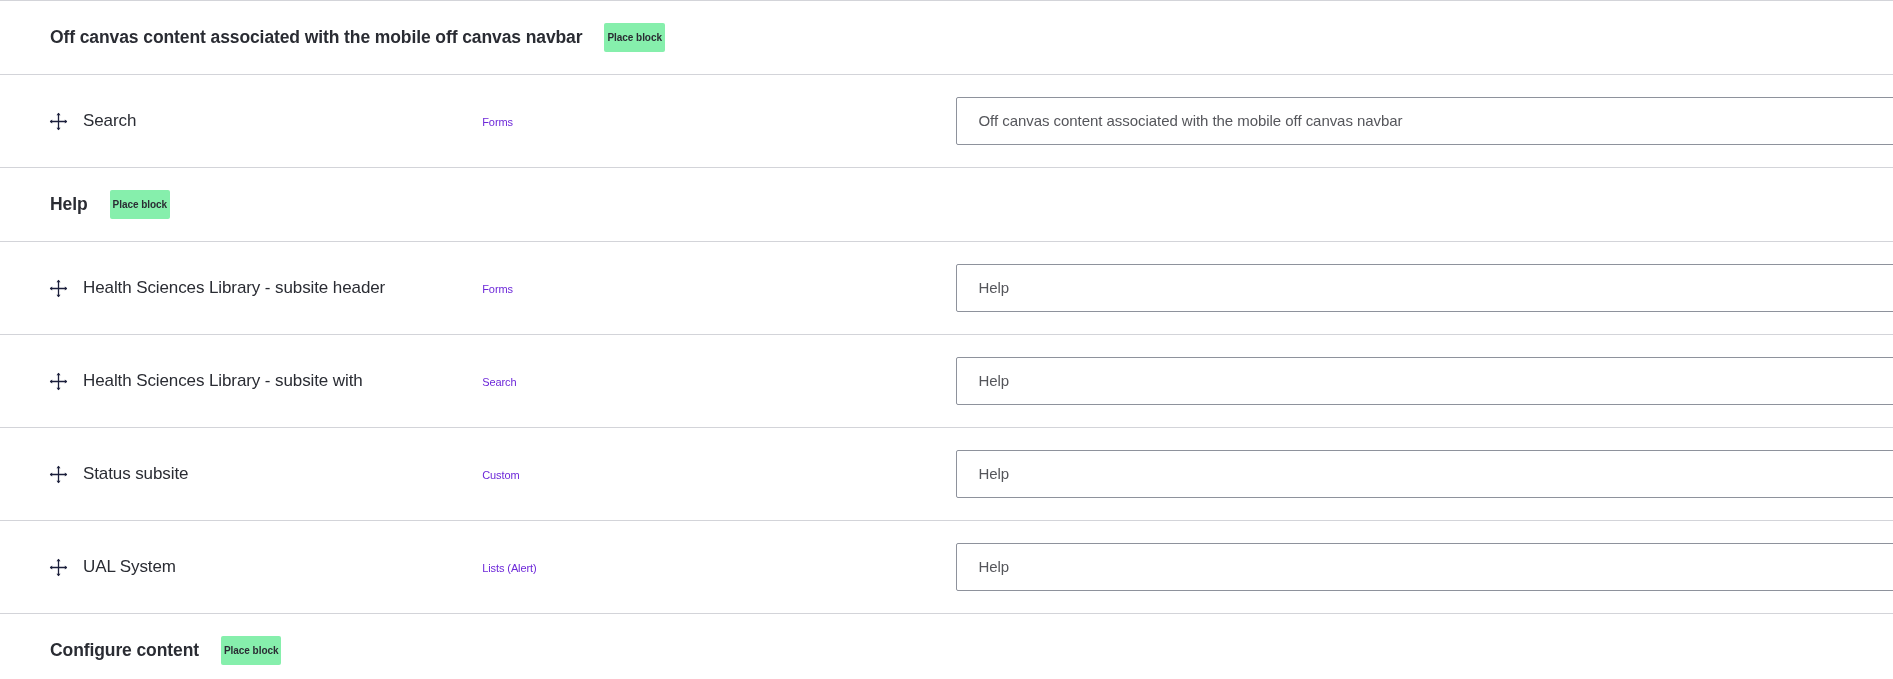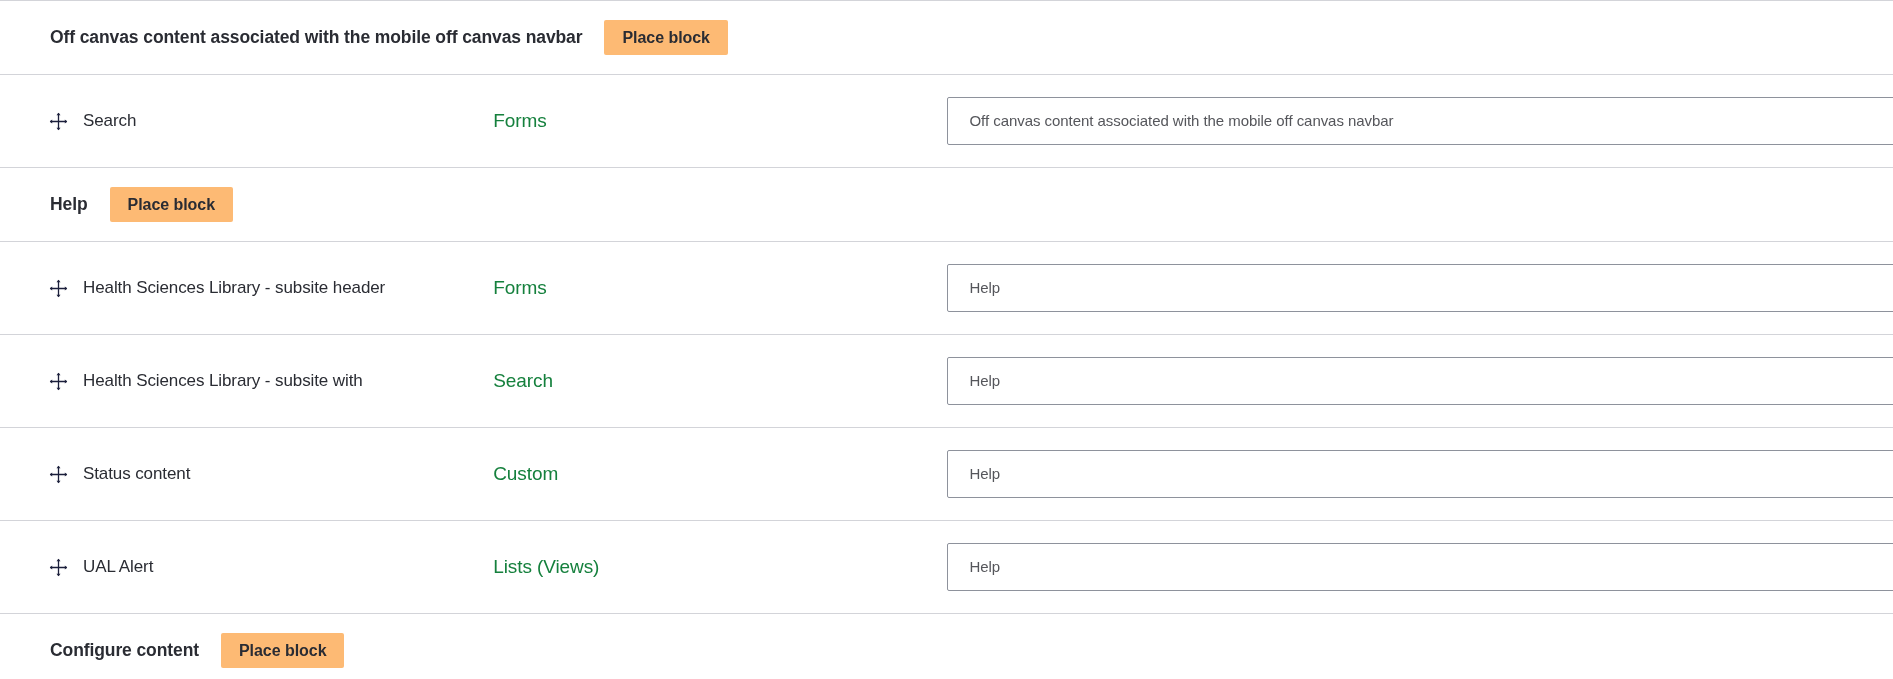--- a/index.html
+++ b/index.html
@@ -47,41 +47,41 @@
     color: #2a2c33;
     letter-spacing: -0.1px;
     white-space: nowrap;
   }
 
   
   .place-block-btn {
     display: inline-flex;
     align-items: center;
     justify-content: center;
-    background: #fdba74;
+    background: #86efac;
     color: #2a2c33;
     border: 0;
     border-radius: 2px;
     font-family: "Liberation Sans", sans-serif;
-    font-size: 16px;
+    font-size: 10px;
     font-weight: 700;
     letter-spacing: -0.05px;
-    padding: 9px 18px;
+    padding: 9px 3px;
     line-height: 1.1;
     cursor: pointer;
     white-space: nowrap;
   }
 
   
   .block-row {
     border-bottom: 1px solid #d3d4d9;
     background: #ffffff;
     height: 93px;
   }
-  .block-row td { vertical-align: middle; padding: 0; }
+  .block-row td { vertical-align: middle; padding: 9px; }
 
   .cell-name   { width: 478px; padding-left: 48px !important; }
   .cell-cat    { width: 208px; }
   .cell-region { width: 1032px; }
   .cell-ops    { width: 175px; }
 
   .name-inner {
     display: flex;
     align-items: center;
     gap: 15px;
@@ -98,25 +98,24 @@
   }
   .drag-handle svg { display: block; }
 
   .block-label {
     font-size: 17px;
     color: #2a2c33;
     white-space: nowrap;
     letter-spacing: -0.1px;
   }
   .category-label {
-    font-size: 19px;
-    color: #15803d;
+    font-size: 11px;
+    color: #6d28d9;
     white-space: nowrap;
     letter-spacing: -0.1px;
-    margin-left: 20px;
   }
 
   
   .region-select-wrap {
     position: relative;
     width: 1032px;
     max-width: 1032px;
   }
   .region-select {
     -webkit-appearance: none;
@@ -296,21 +295,21 @@
           <div class="name-inner">
             <span class="drag-handle">
               <svg width="19" height="19" viewBox="0 0 19 19" fill="none" xmlns="http://www.w3.org/2000/svg">
                 <path d="M9.5 1.2 L9.5 17.8 M1.2 9.5 L17.8 9.5" stroke="#1b1f3b" stroke-width="1.3"></path>
                 <path d="M9.5 0.8 L7.5 3.2 L11.5 3.2 Z" fill="#1b1f3b"></path>
                 <path d="M9.5 18.2 L7.5 15.8 L11.5 15.8 Z" fill="#1b1f3b"></path>
                 <path d="M0.8 9.5 L3.2 7.5 L3.2 11.5 Z" fill="#1b1f3b"></path>
                 <path d="M18.2 9.5 L15.8 7.5 L15.8 11.5 Z" fill="#1b1f3b"></path>
               </svg>
             </span>
-            <span class="block-label">Status content</span>
+            <span class="block-label">Status subsite</span>
           </div>
         </td>
         <td class="cell-cat"><span class="category-label">Custom</span></td>
         <td class="cell-region">
           <div class="region-select-wrap"><select class="region-select"><option>Help</option></select></div>
         </td>
         <td class="cell-ops">
           <div class="ops-inner">
             <div class="dropbutton">
               <button class="dropbutton-action">Configure</button>
@@ -328,24 +327,24 @@
           <div class="name-inner">
             <span class="drag-handle">
               <svg width="19" height="19" viewBox="0 0 19 19" fill="none" xmlns="http://www.w3.org/2000/svg">
                 <path d="M9.5 1.2 L9.5 17.8 M1.2 9.5 L17.8 9.5" stroke="#1b1f3b" stroke-width="1.3"></path>
                 <path d="M9.5 0.8 L7.5 3.2 L11.5 3.2 Z" fill="#1b1f3b"></path>
                 <path d="M9.5 18.2 L7.5 15.8 L11.5 15.8 Z" fill="#1b1f3b"></path>
                 <path d="M0.8 9.5 L3.2 7.5 L3.2 11.5 Z" fill="#1b1f3b"></path>
                 <path d="M18.2 9.5 L15.8 7.5 L15.8 11.5 Z" fill="#1b1f3b"></path>
               </svg>
             </span>
-            <span class="block-label">UAL Alert</span>
-          </div>
-        </td>
-        <td class="cell-cat"><span class="category-label">Lists (Views)</span></td>
+            <span class="block-label">UAL System</span>
+          </div>
+        </td>
+        <td class="cell-cat"><span class="category-label">Lists (Alert)</span></td>
         <td class="cell-region">
           <div class="region-select-wrap"><select class="region-select"><option>Help</option></select></div>
         </td>
         <td class="cell-ops">
           <div class="ops-inner">
             <div class="dropbutton">
               <button class="dropbutton-action">Configure</button>
               <button class="dropbutton-toggle">
                 <svg width="13" height="8" viewBox="0 0 13 8" fill="none" xmlns="http://www.w3.org/2000/svg">
                   <path d="M1 1 L6.5 6.5 L12 1" stroke="#2a2c33" stroke-width="1.6" stroke-linecap="round" stroke-linejoin="round"></path>

